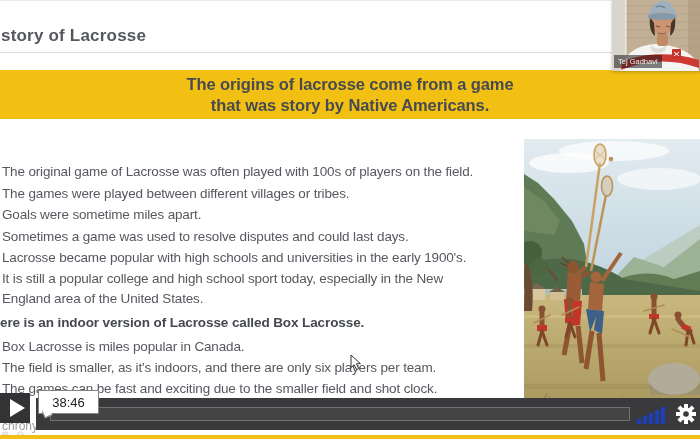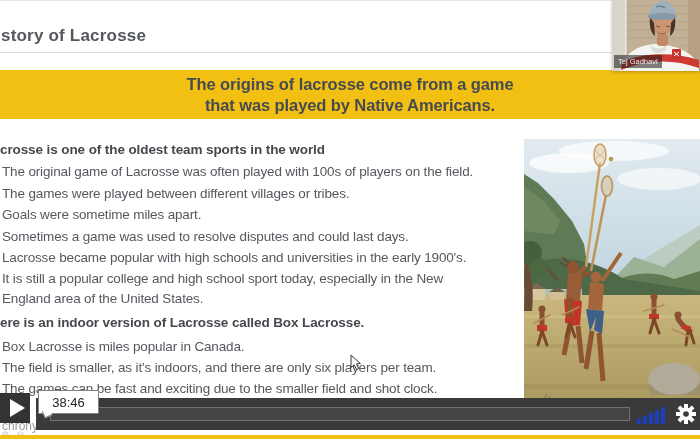--- a/index.html
+++ b/index.html
@@ -62,24 +62,23 @@
 
 <div id="app">
 
   <div class="top-edge"></div>
 
   <div class="page-title">story of Lacrosse</div>
   <div class="title-divider"></div>
 
   <div class="banner">
     <div>The origins of lacrosse come from a game</div>
-    <div>that was played by Native Americans.</div>
-  </div>
-
-  <div class="line h" style="left:0;top:141px">crosse is one of the oldest team sports in the world</div>
+    <div>that was story by Native Americans.</div>
+  </div>
+
   <div class="line" style="left:2px;top:163px">The original game of Lacrosse was often played with 100s of players on the field.</div>
   <div class="line" style="left:2px;top:185px">The games were played between different villages or tribes.</div>
   <div class="line" style="left:2px;top:206px">Goals were sometime miles apart.</div>
   <div class="line" style="left:2px;top:228px">Sometimes a game was used to resolve disputes and could last days.</div>
   <div class="line" style="left:2px;top:249px">Lacrosse became popular with high schools and universities in the early 1900's.</div>
   <div class="line" style="left:2px;top:270px">It is still a popular college and high school sport today, especially in the New</div>
   <div class="line" style="left:2px;top:290px">England area of the United States.</div>
   <div class="line h" style="left:0;top:314px">ere is an indoor version of Lacrosse called Box Lacrosse.</div>
   <div class="line" style="left:2px;top:338px">Box Lacrosse is miles popular in Canada.</div>
   <div class="line" style="left:2px;top:359px">The field is smaller, as it's indoors, and there are only six players per team.</div>

